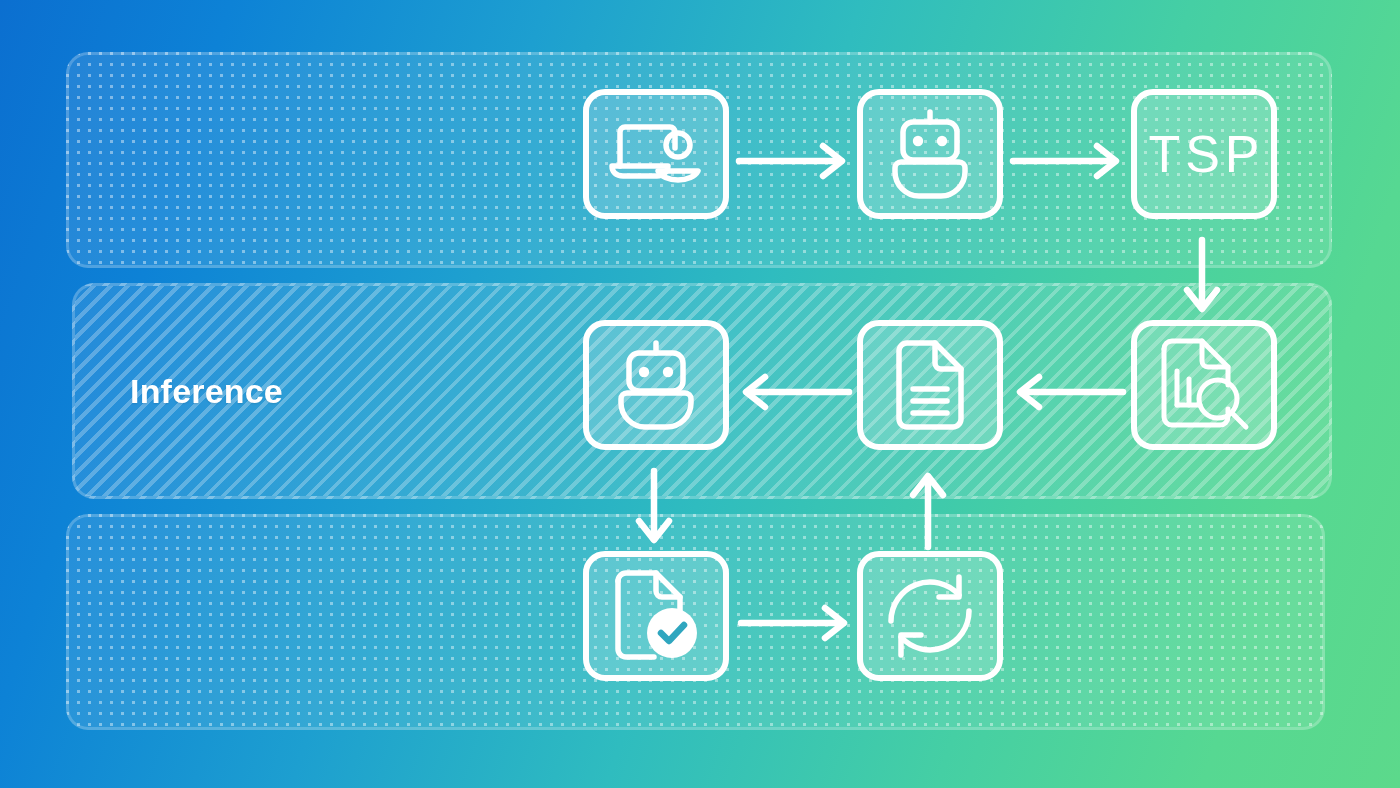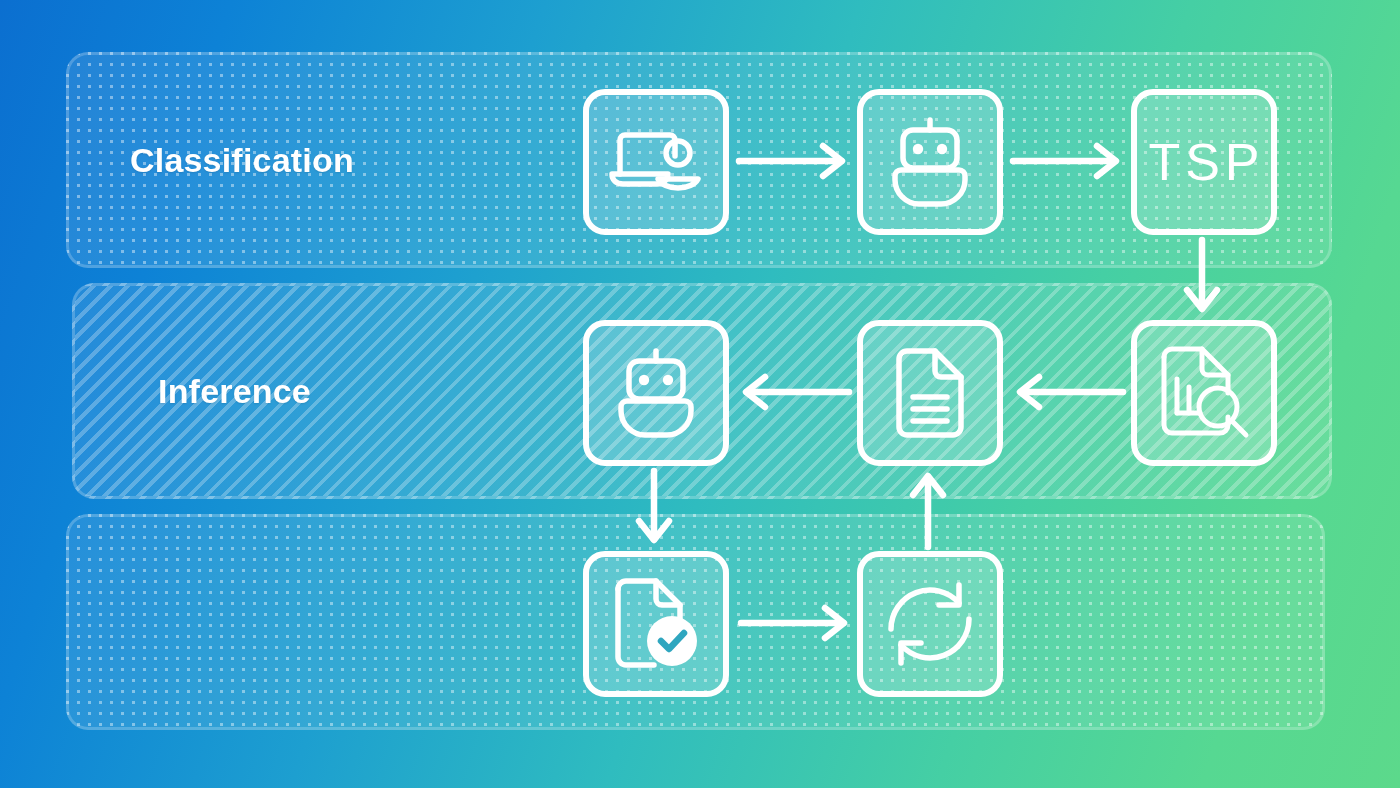--- a/index.html
+++ b/index.html
@@ -54,28 +54,28 @@
     position: absolute;
     left: 130px;
     color: #ffffff;
     font-size: 34px;
     font-weight: 600;
     letter-spacing: 0.2px;
     white-space: nowrap;
     text-shadow: 0 1px 2px rgba(0,0,0,0.10);
   }
   #label-classification { top: 141px; }
-  #label-inference      { top: 372px; margin-left: 28px; }
+  #label-inference      { top: 372px; }
   #label-testtime       { top: 608px; }
 
   
   .node {
     position: absolute;
     width: 146px;
-    height: 146px;
+    height: 130px;
     box-sizing: border-box;
     border: 6px solid #ffffff;
     border-radius: 22px;
     background: rgba(255,255,255,0.16);
     display: flex;
     align-items: center;
     justify-content: center;
   }
   .node svg { display: block; }
   .node-text {
@@ -110,21 +110,20 @@
 </style>
 </head>
 <body>
 
 <div id="stage">
 
   <div class="band dots" id="band-classification"></div>
   <div class="band stripes" id="band-inference"></div>
   <div class="band dots" id="band-testtime"></div>
 
-  <div class="band-label" id="label-classification">Classification</div>
   <div class="band-label" id="label-inference">Inference</div>
 
   <div class="node col-a row-1">
     <span>
       <svg width="96" height="80" viewBox="0 0 96 80" fill="none" stroke="#ffffff" stroke-width="5.5" stroke-linecap="round" stroke-linejoin="round">
         <path d="M12 52 V18 a5 5 0 0 1 5-5 H62 a5 5 0 0 1 5 5 V34"></path>
         <path d="M4 52 H60 a0 0 0 0 1 0 0 c0 6-5 10-11 10 H15 C8 62 4 58 4 52 Z"></path>
         <circle cx="70" cy="31" r="12"></circle>
         <path d="M50 57 a21 13 0 0 0 40 0 Z"></path>
       </svg>

